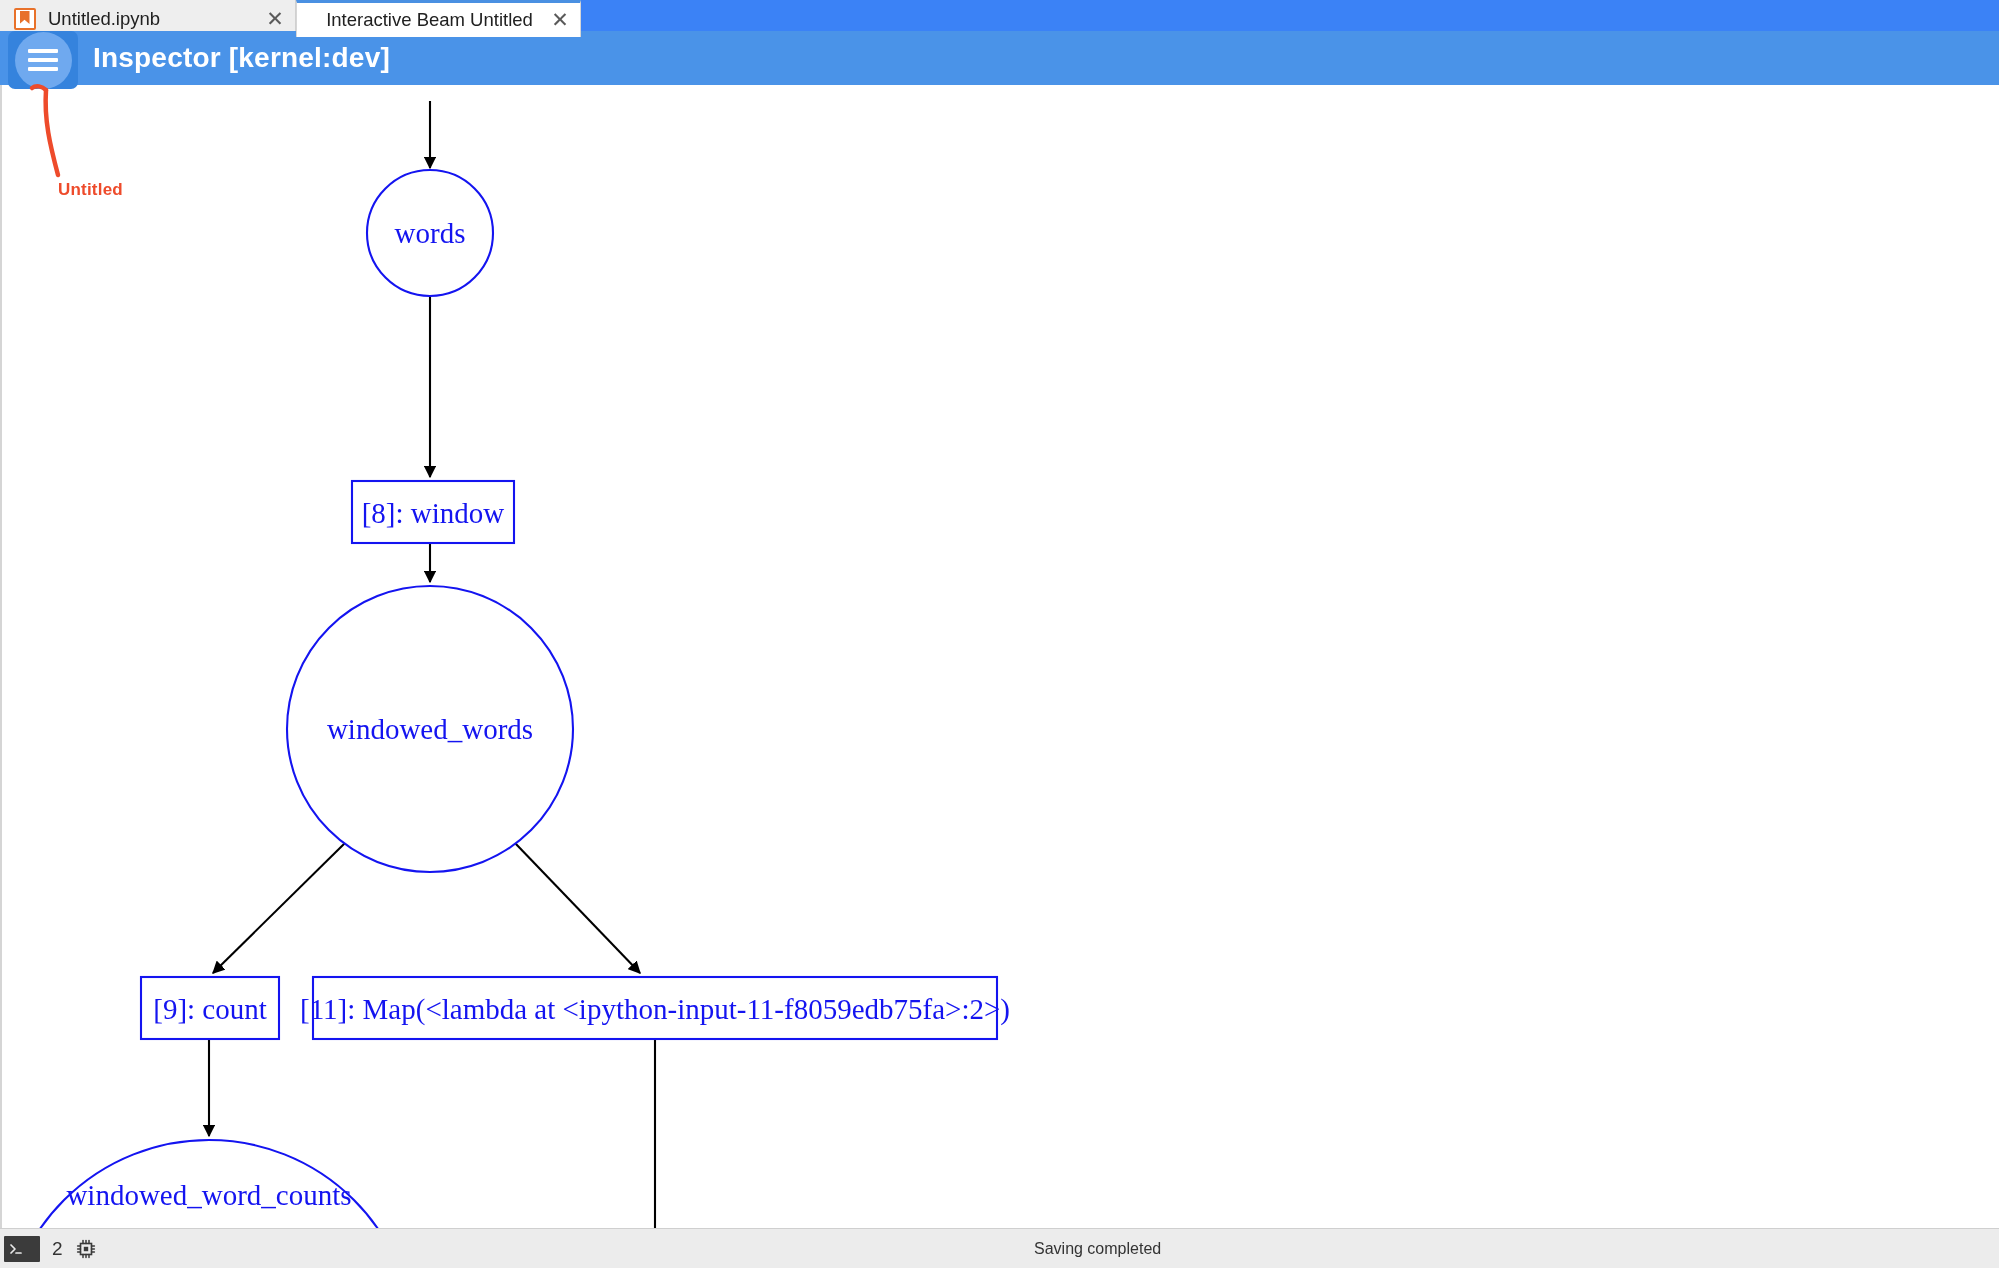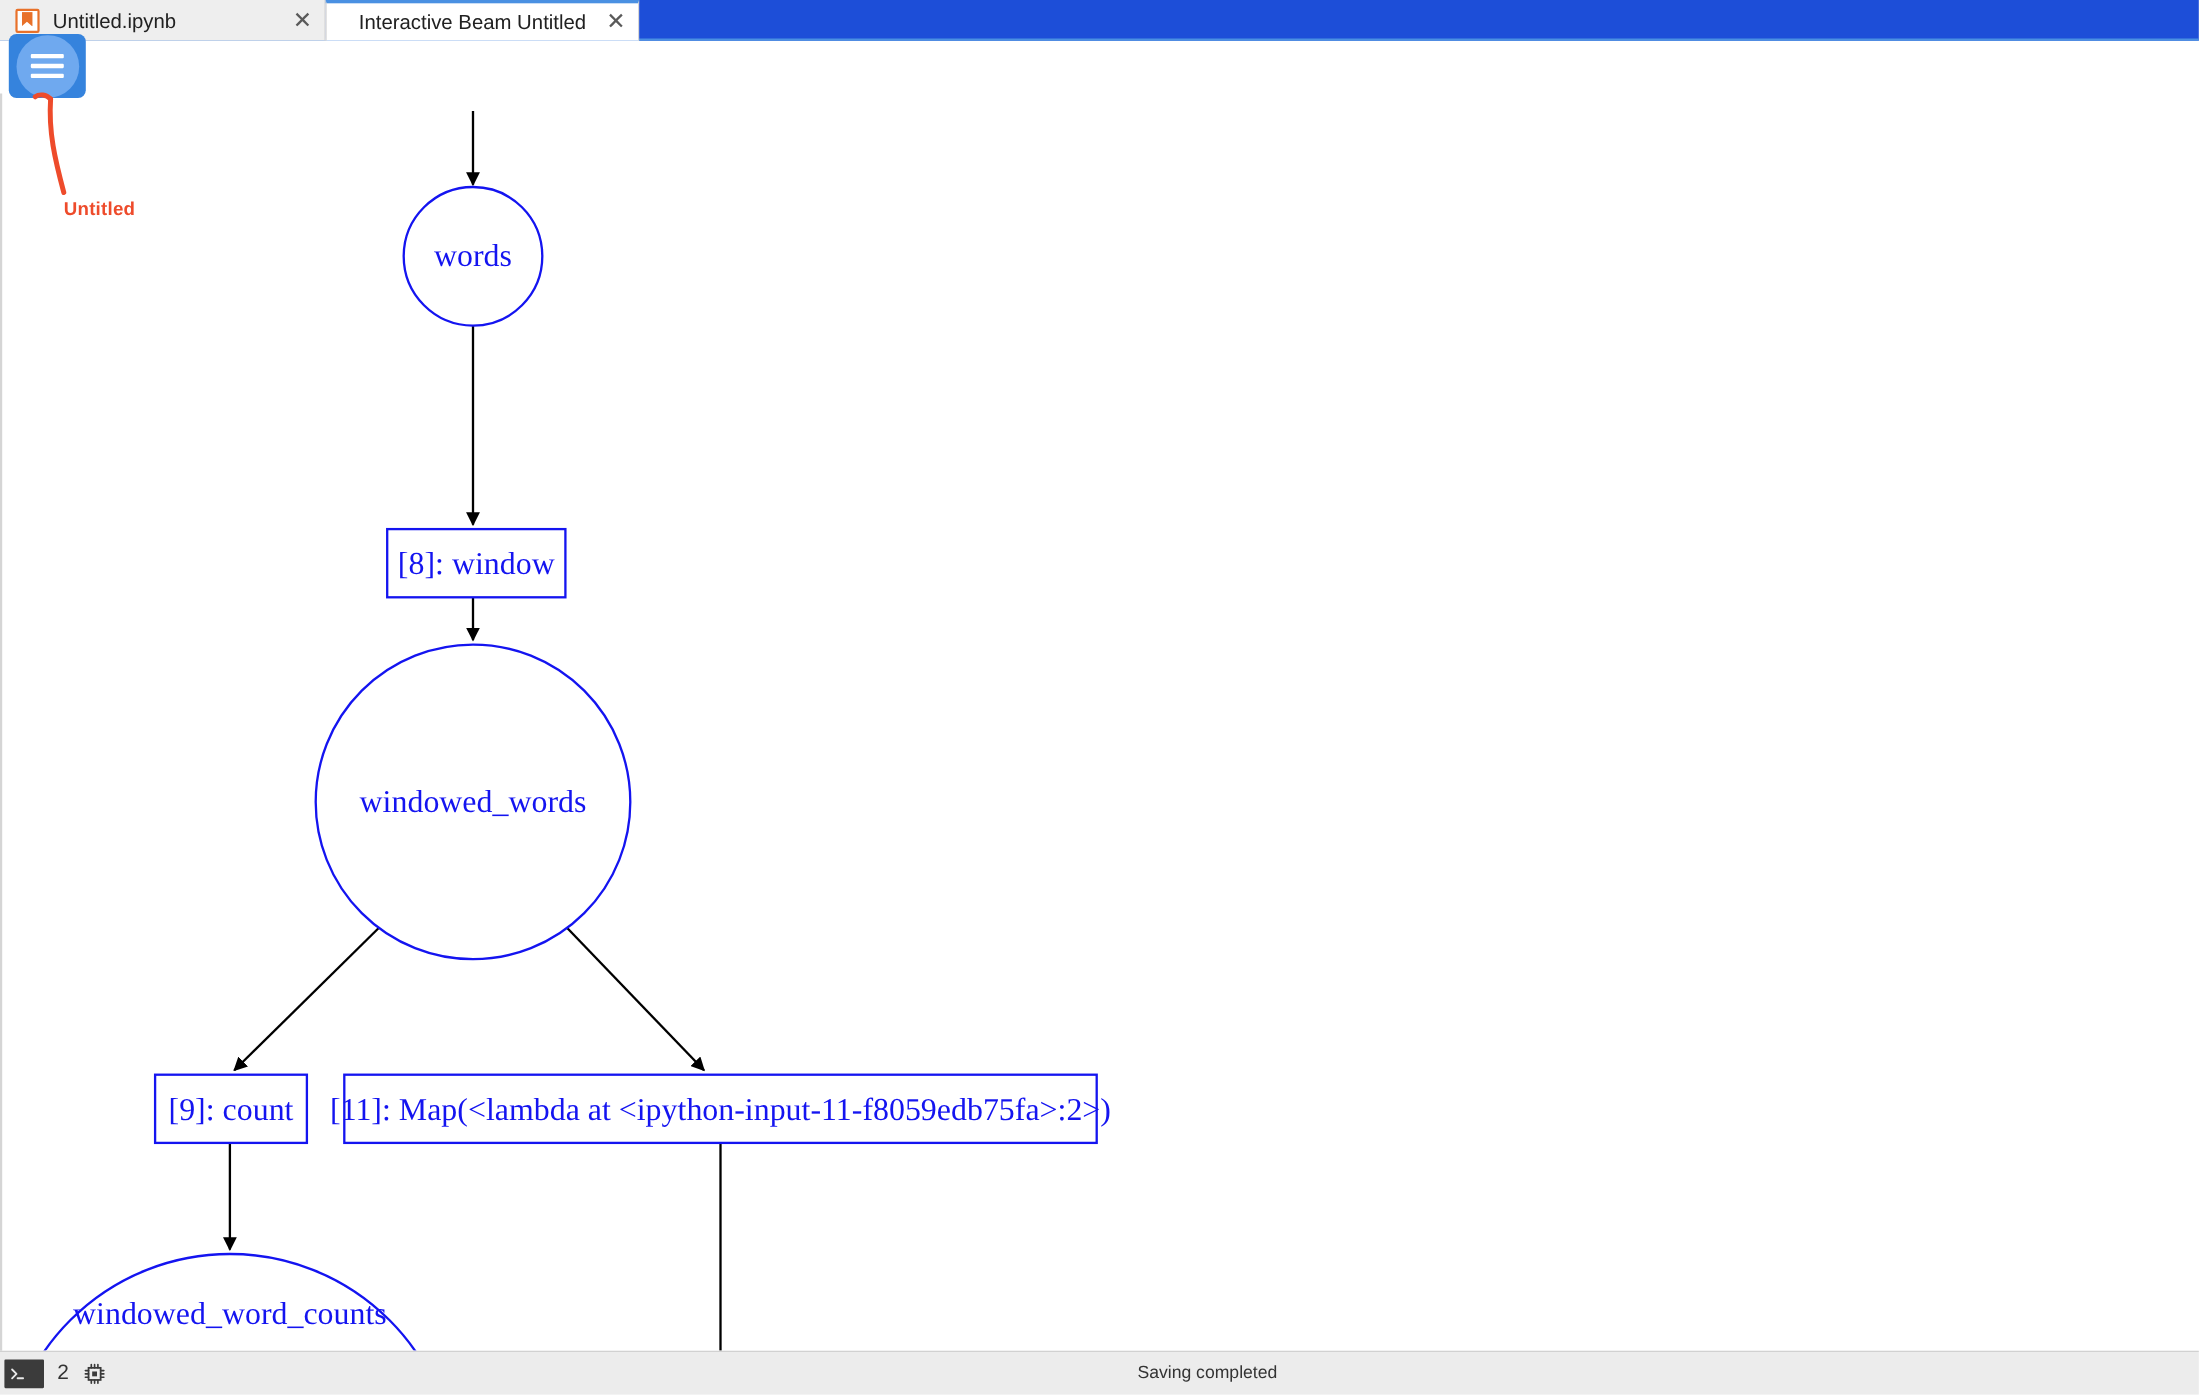--- a/index.html
+++ b/index.html
@@ -20,21 +20,21 @@
     background: #ffffff;
   }
 
   
   .tabbar {
     position: absolute;
     left: 0;
     top: 0;
     width: 1999px;
     height: 37px;
-    background: #1d4ed8;
+    background: #3b82f6;
     border-bottom: 2px solid #4a90e2;
     box-sizing: border-box;
     padding-left: 32px;
   }
   .tabbar-strip {
     position: absolute;
     left: 0;
     top: 0;
     height: 37px;
     display: flex;
@@ -267,20 +267,23 @@
       </div>
 
       <div class="tab active">
         <span class="tab-label">Interactive Beam Untitled</span>
         <span class="tab-close">✕</span>
       </div>
 
     </div>
   </div>
 
+  <div class="header">
+    <div class="header-title">Inspector [kernel:dev]</div>
+  </div>
 
   <div class="hamburger-btn">
     <div class="hamburger-circle">
       <span></span>
         <span></span>
         <span></span>
     </div>
   </div>
 
   <div class="content">

